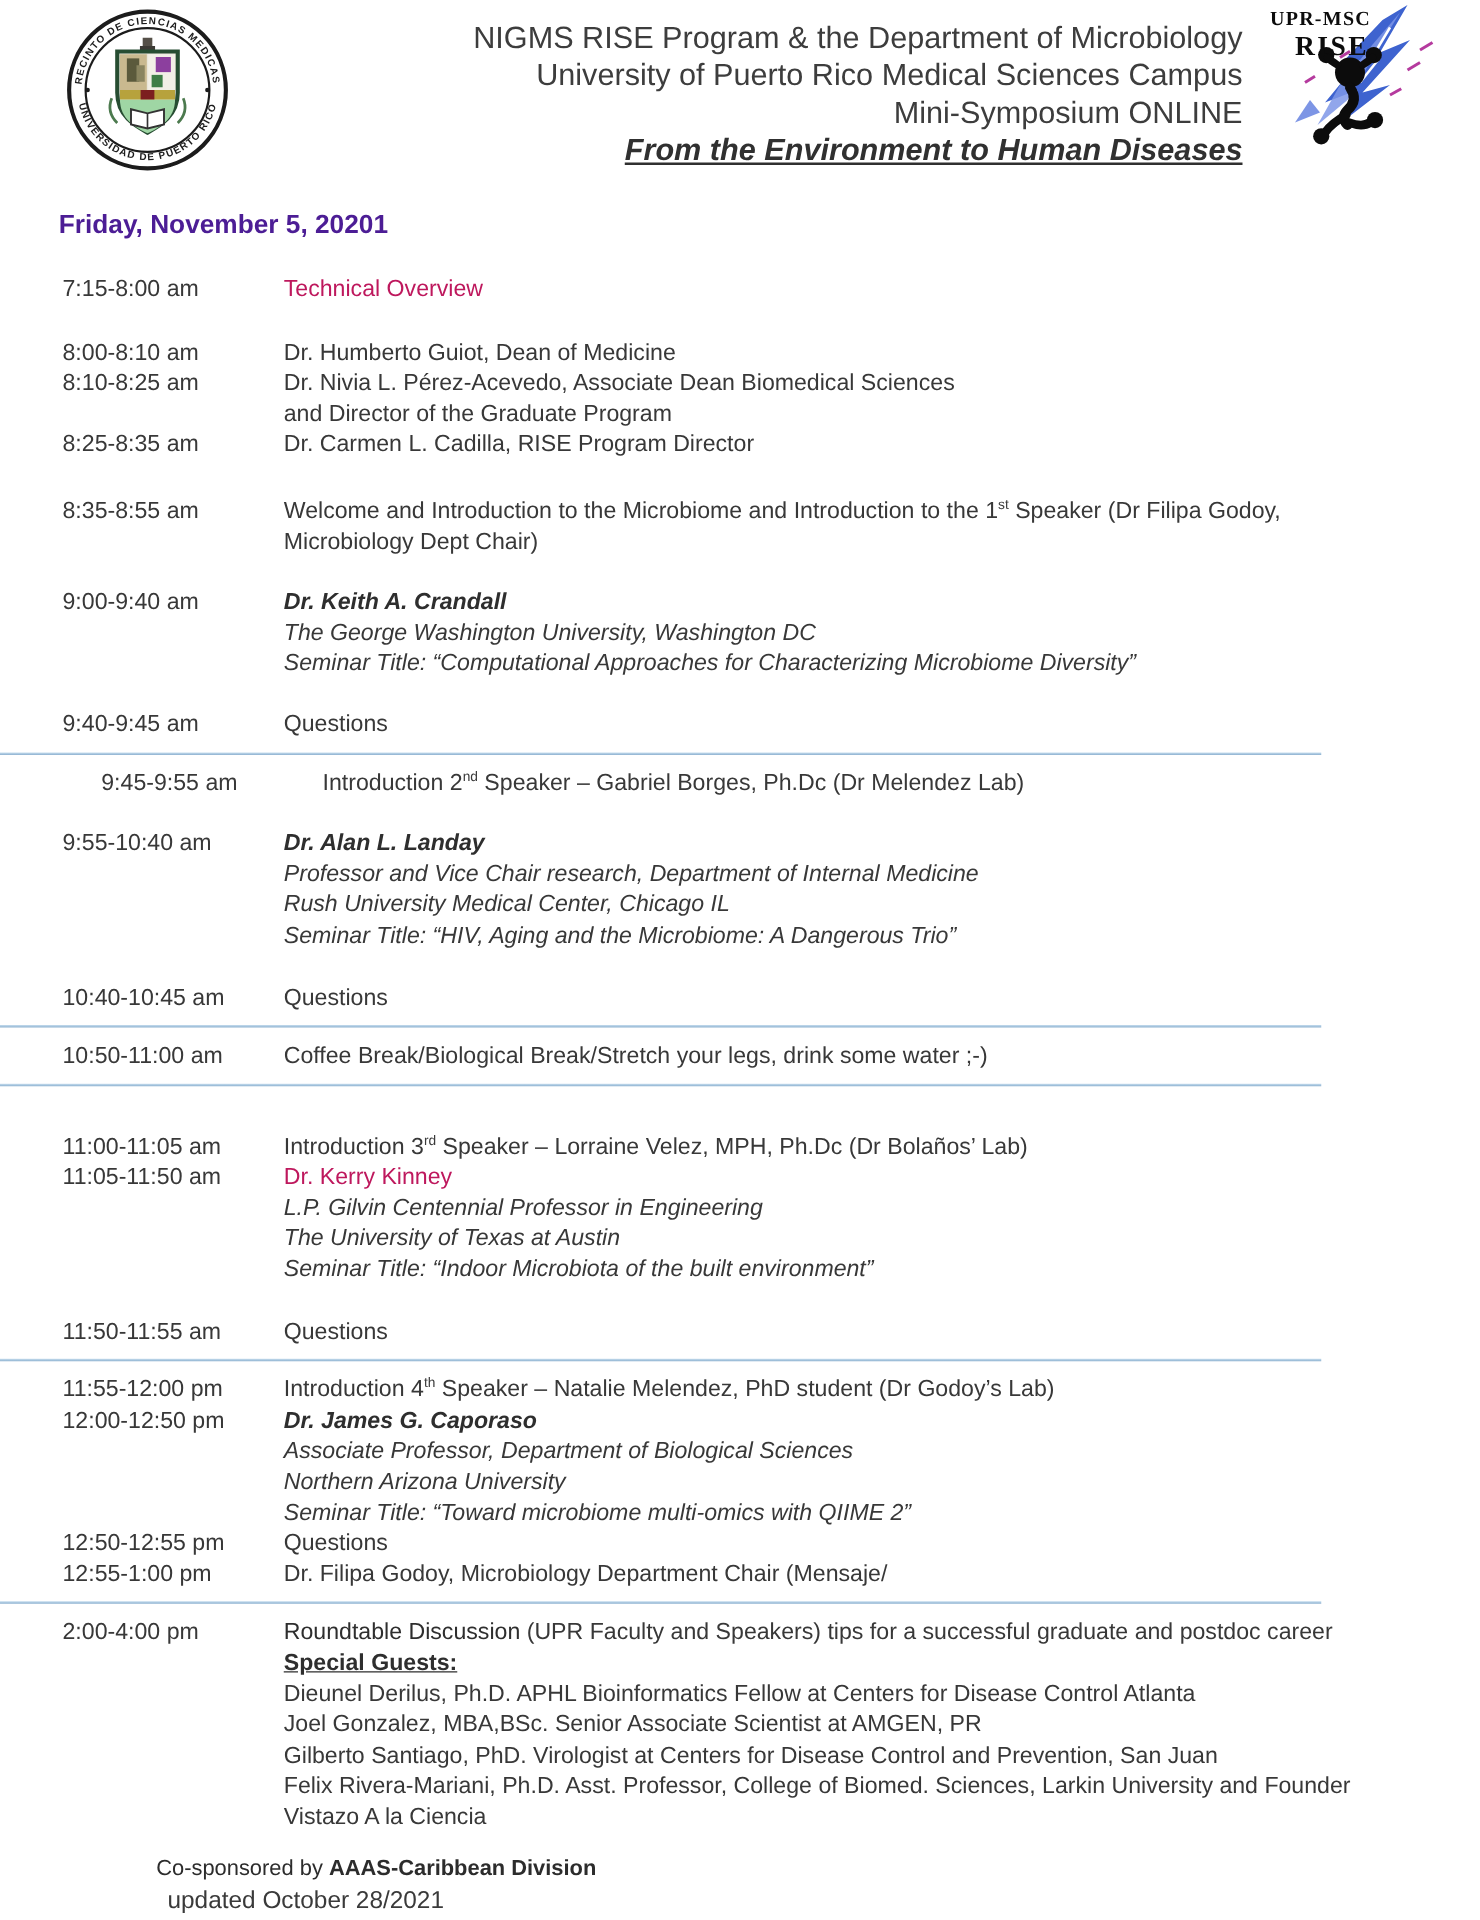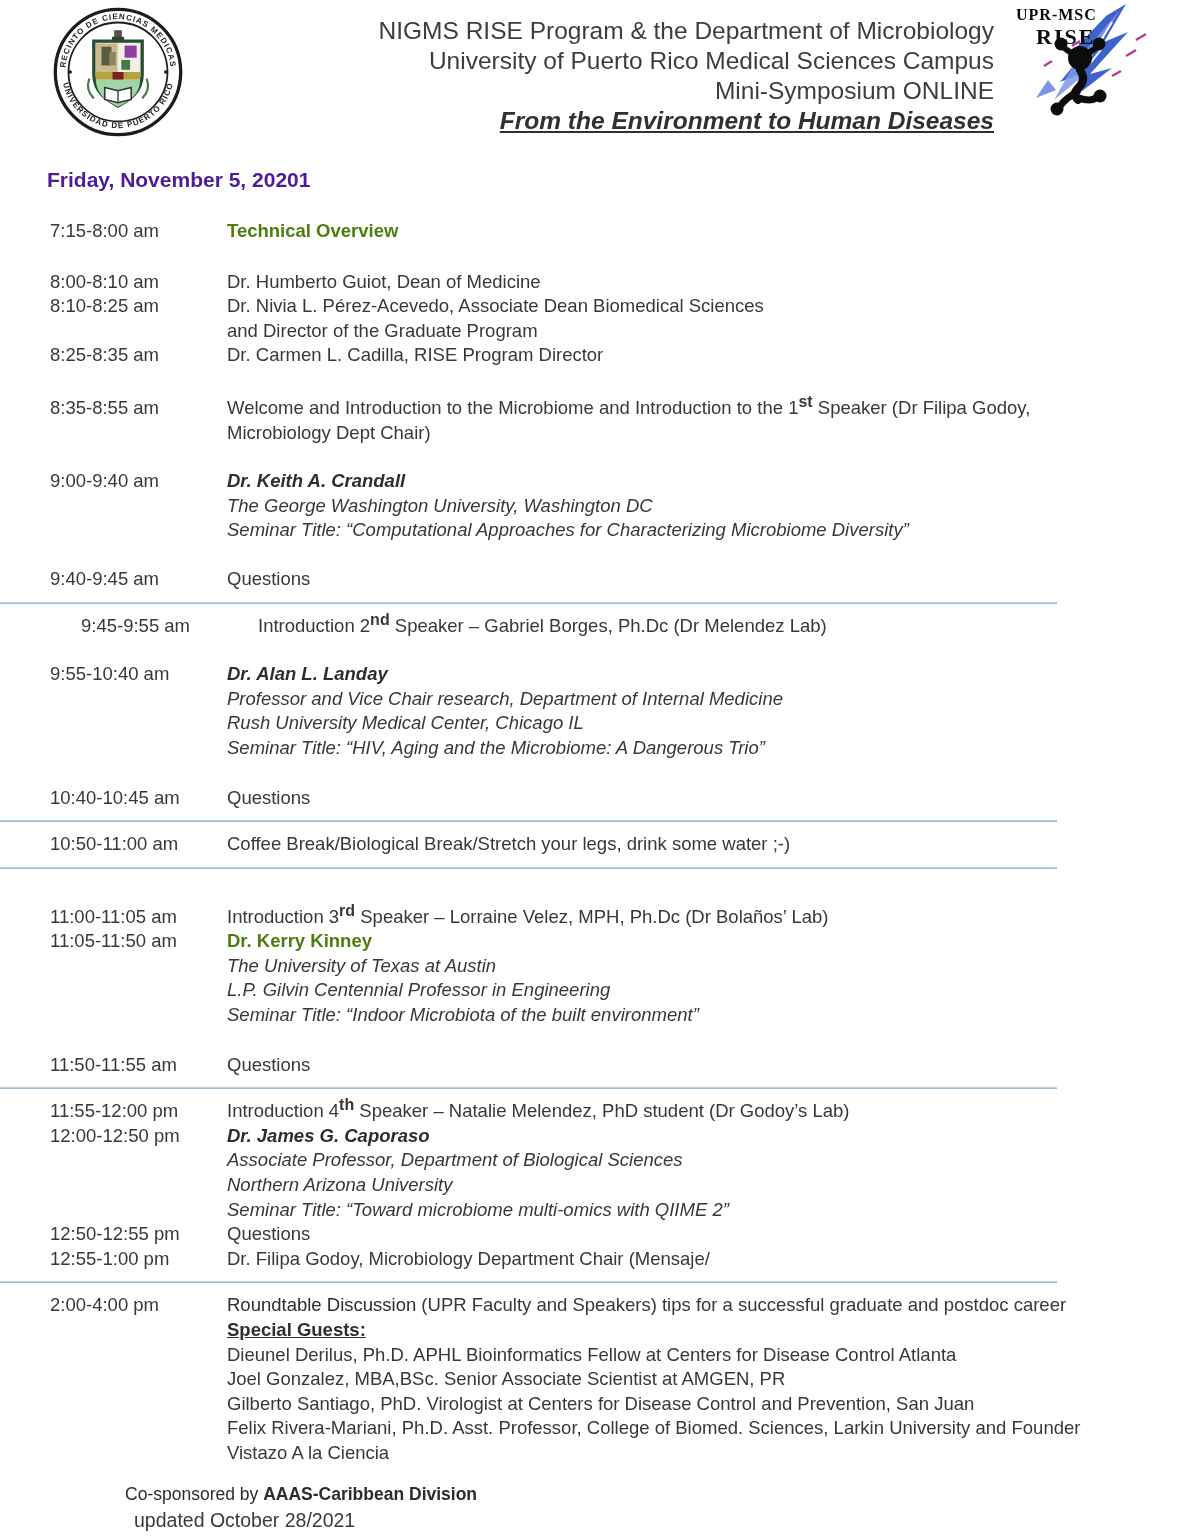--- a/index.html
+++ b/index.html
@@ -15,26 +15,26 @@
             font-size:24.5px; line-height:30px; color:#3d3d3d; }
   .titles .subtitle { font-weight:bold; font-style:italic; text-decoration:underline; color:#303030; }
   
   .date-heading { margin:20px 0 0 47px; font-size:21px; font-weight:bold; color:#4c1d95; }
   
   .schedule { margin-top:27px; }
   .row { display:flex; font-size:18.5px; line-height:24.6px; }
   .time { width:227px; padding-left:50px; box-sizing:border-box; flex-shrink:0; white-space:nowrap; }
   .content { flex:1; }
   .line { white-space:nowrap; }
-  .line.bold { font-weight:bold; color:#4d7c0f; }
+  .line.bold { font-weight:normal; color:#be185d; }
   .line.italic { font-style:italic; }
   .line.bold-italic { font-weight:bold; font-style:italic; color:#2e2e2e; }
   .line.bold-underline { font-weight:bold; text-decoration:underline; color:#2e2e2e; }
   .line b { font-weight:normal; color:#2e2e2e;text-align:center; }
-  sup { font-size:16px; line-height:0; vertical-align:super;font-weight:bold; }
+  sup { font-size:11px; line-height:0; vertical-align:super; }
   .divider { height:2px; width:1057px; margin:10px 0;
              background:linear-gradient(to bottom,#c6ddee,#8db1d0); }
   
   .footer { margin-top:18px; margin-left:125px; font-size:17.5px; color:#2c2c2c; }
   .footer .bold { font-weight:bold; }
   .updated { margin-top:4px; margin-left:9px; font-size:19.5px; color:#3a3a3a; }
 </style>
 </head>
 <body>
 
@@ -205,22 +205,22 @@
       <div class="row">
         <div class="time">11:00-11:05 am</div>
         <div class="content">
           <div class="line normal">Introduction 3<sup>rd</sup> Speaker – Lorraine Velez, MPH, Ph.Dc (Dr Bolaños’ Lab)</div>
         </div>
       </div>
       <div class="row" style="margin-bottom: 25px;">
         <div class="time">11:05-11:50 am</div>
         <div class="content">
           <div class="line bold">Dr. Kerry Kinney</div>
+          <div class="line italic">L.P. Gilvin Centennial Professor in Engineering</div>
           <div class="line italic">The University of Texas at Austin</div>
-          <div class="line italic">L.P. Gilvin Centennial Professor in Engineering</div>
           <div class="line italic">Seminar Title: “Indoor Microbiota of the built environment”</div>
         </div>
       </div>
       <div class="row">
         <div class="time">11:50-11:55 am</div>
         <div class="content">
           <div class="line normal">Questions</div>
         </div>
       </div>
       <div class="divider"></div>

